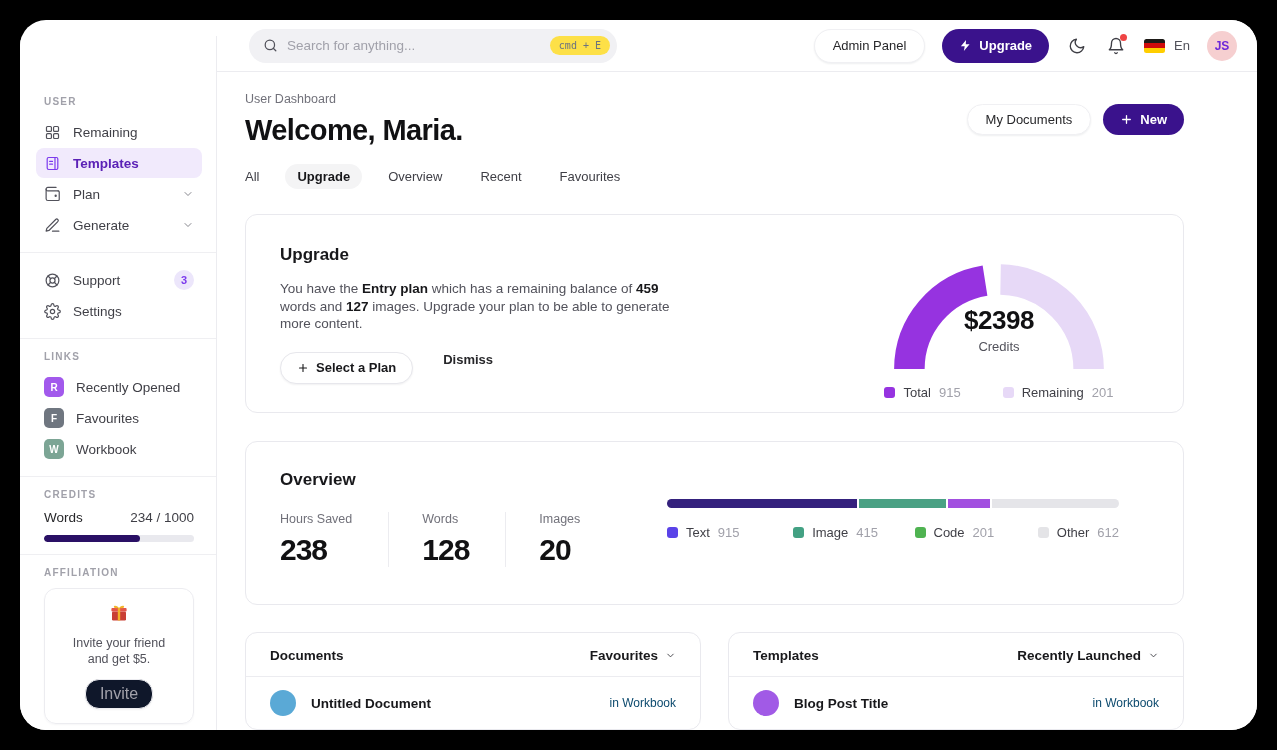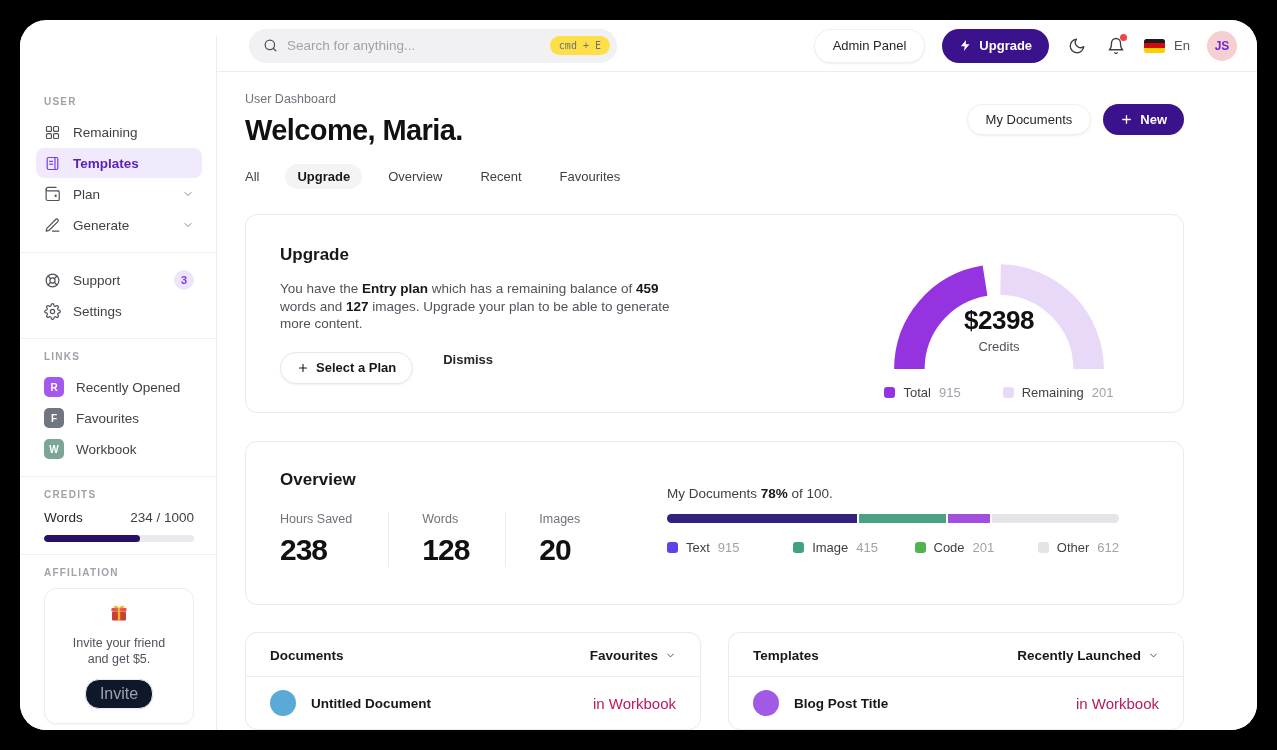--- a/index.html
+++ b/index.html
@@ -97,21 +97,21 @@
 
   
   .bottom-row { margin-top:27px; display:grid; grid-template-columns:1fr 1fr; gap:27px; }
   .list-card .hd { display:flex; align-items:center; justify-content:space-between; padding:15px 24px 13px; border-bottom:1px solid #ececf0; }
   .list-card .hd .t { font-size:13.5px; font-weight:600; color:#18181b; }
   .dd { display:flex; align-items:center; gap:7px; font-size:13.5px; font-weight:600; color:#18181b; cursor:pointer; }
   .dd svg { width:11px; height:11px; stroke:#3f3f46; fill:none; stroke-width:2; stroke-linecap:round; stroke-linejoin:round; }
   .row { display:flex; align-items:center; padding:13px 24px; }
   .row .av { width:26px; height:26px; border-radius:50%; flex:0 0 auto; }
   .row .nm { font-size:13.5px; font-weight:600; color:#18181b; margin-left:15px; }
-  .row .meta { margin-left:auto; font-size:15px; color:#be185d; }
+  .row .meta { margin-left:auto; font-size:12px; color:#0c4a6e; }
 </style>
 </head>
 <body>
 
 <div class="app">
 
   <aside class="sidebar">
     <div class="side-label">USER</div>
 
     <div class="side-item">
@@ -348,21 +348,20 @@
             <div class="num">128</div>
           </div>
           <div class="stat">
             <div class="lbl">Images</div>
             <div class="num">20</div>
           </div>
         </div>
       </div>
 
       <div class="ov-right">
-        <div class="ov-line"><span>My Documents </span><b>78%</b><span> of 100.</span></div>
         <div class="stack-bar">
             <div style="width: 42.6972%; background: rgb(52, 33, 125);"></div>
             <div style="width: 19.3654%; background: rgb(74, 161, 132);"></div>
             <div style="width: 9.37937%; background: rgb(162, 79, 224);"></div>
             <div style="width: 28.5581%; background: rgb(229, 229, 233);"></div>
           </div>
         <div class="ov-legend">
           <span class="leg-item">
             <span class="sw" style="background: rgb(90, 67, 232);"></span>
             <span>Text</span>

